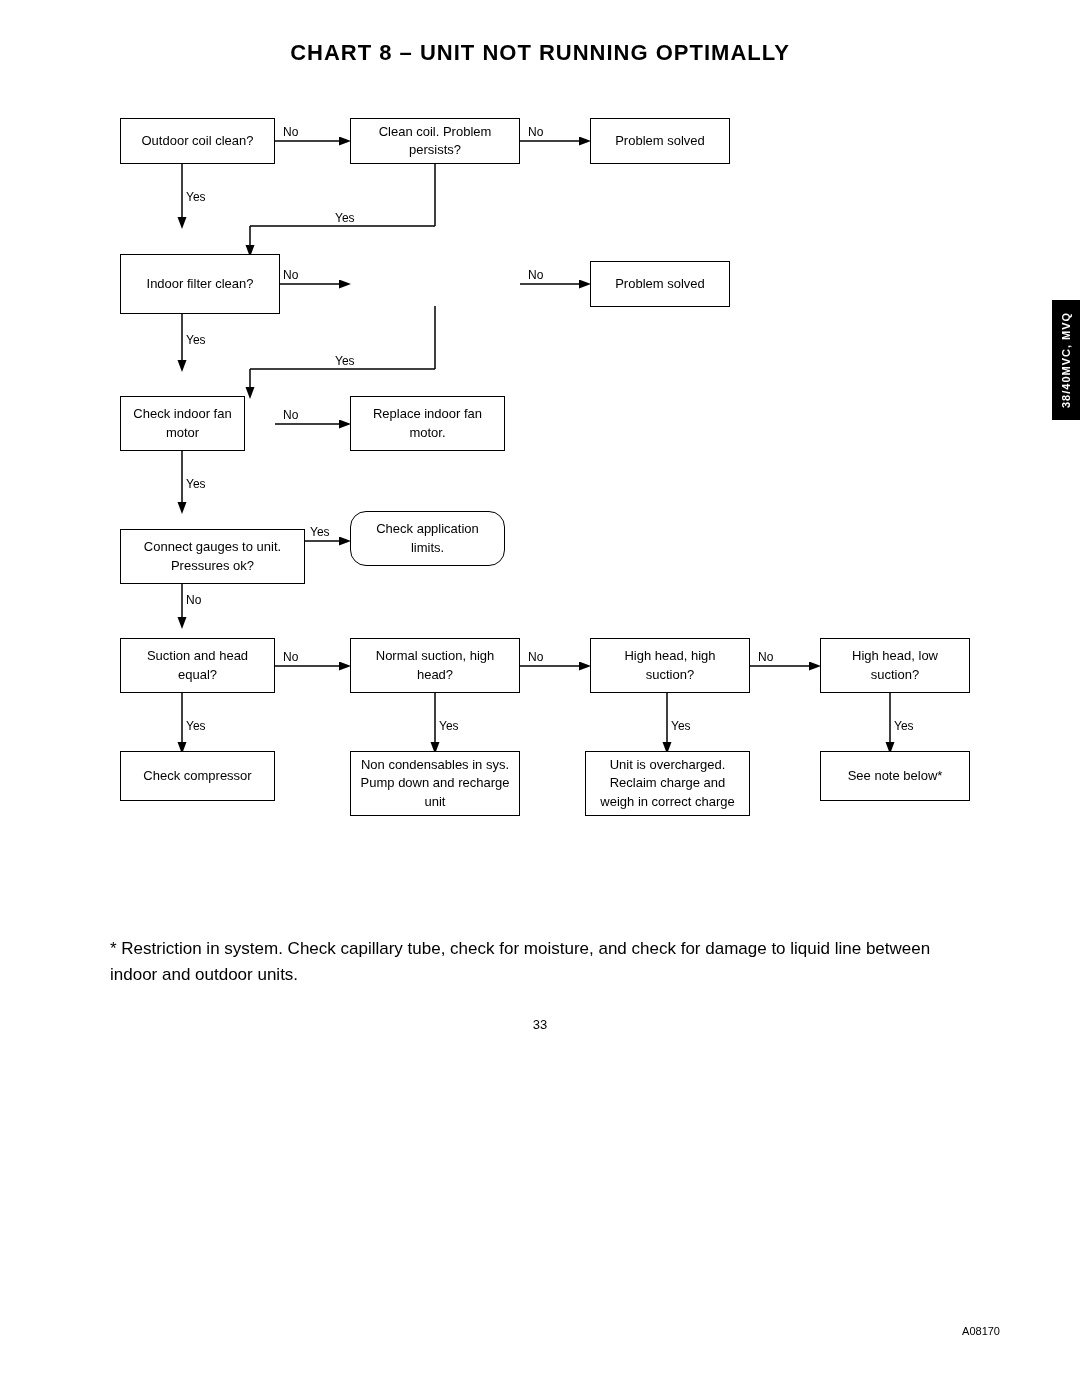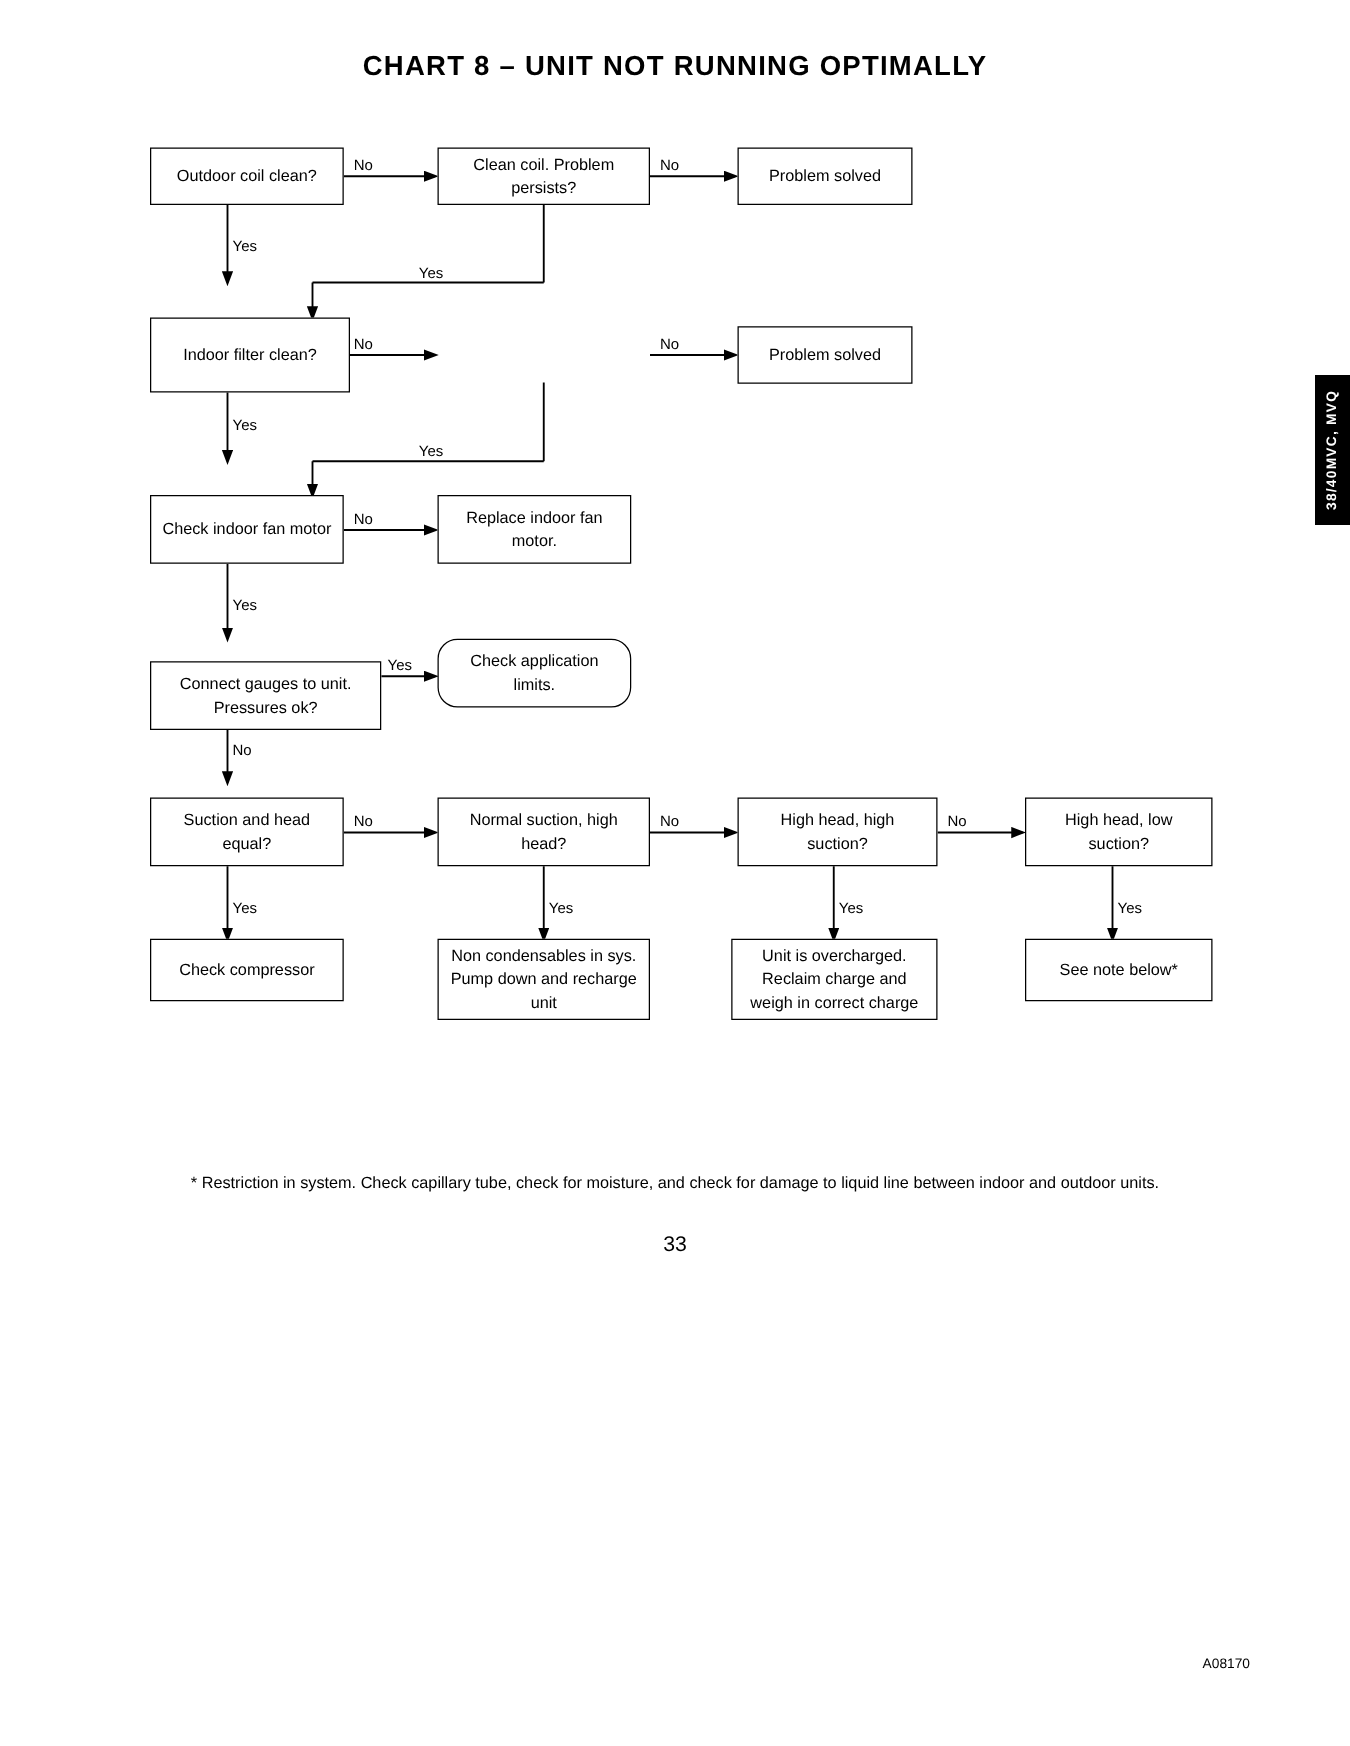--- a/index.html
+++ b/index.html
@@ -51,32 +51,31 @@
     .flowchart-svg {
       position: absolute;
       top: 0; left: 0;
       width: 100%;
       height: 100%;
       pointer-events: none;
     }
 
     .footnote {
       margin-top: 20px;
-      font-size: 13px;
+      font-size: 17px;
       line-height: 1.5;
       width: 860px;
       margin-left: auto;
       margin-right: auto;
-      text-align: center;
     }
 
     .page-number {
       text-align: center;
       margin-top: 30px;
-      font-size: 17px;
+      font-size: 13px;
     }
 
     .ref-number {
       position: absolute;
       bottom: 60px;
       right: 80px;
       font-size: 11px;
     }
 
     
@@ -192,21 +191,21 @@
 
     <div class="box" style="left:30px; top:158px; width:160px; height:60px;">
       <span>Indoor filter clean?</span>
     </div>
 
 
     <div class="box" style="left:500px; top:165px; width:140px; height:46px;">
       <span>Problem solved</span>
     </div>
 
-    <div class="box" style="left:30px; top:300px; width:155px; height:55px;">
+    <div class="box" style="left:30px; top:300px; width:125px; height:55px;">
       <span>Check indoor fan motor</span>
     </div>
 
     <div class="box" style="left:260px; top:300px; width:155px; height:55px;">
       <span>Replace indoor fan motor.</span>
     </div>
 
     <div class="box" style="left:30px; top:433px; width:185px; height:55px;">
       <span>Connect  gauges to unit. Pressures ok?</span>
     </div>

